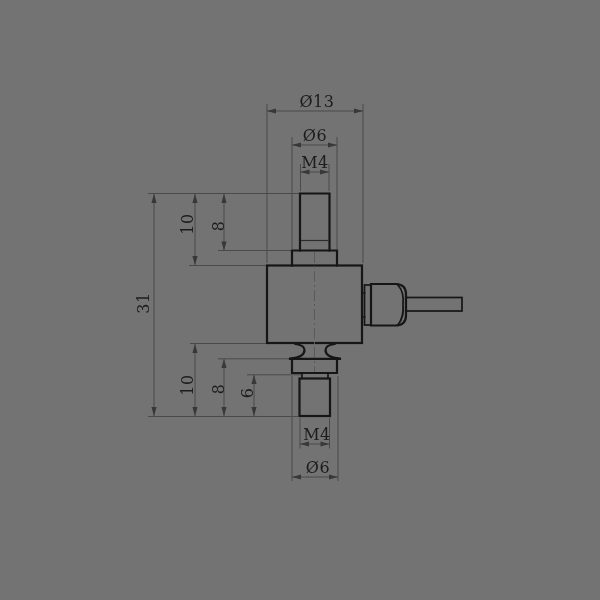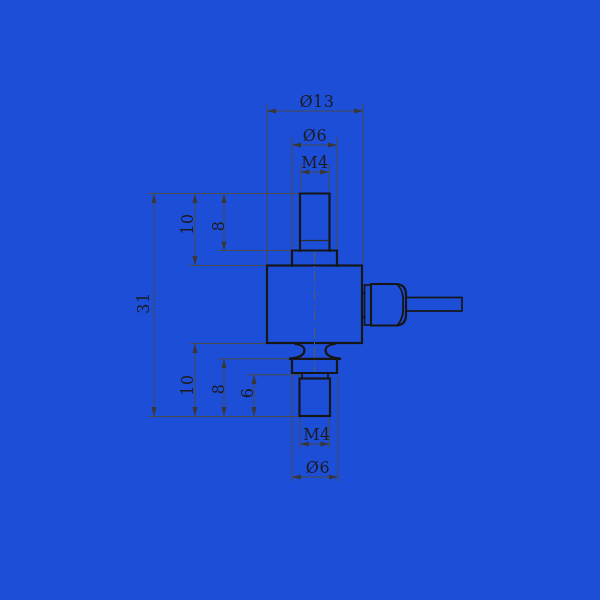--- a/index.html
+++ b/index.html
@@ -5,21 +5,21 @@
   html, body {
     margin: 0;
     padding: 0;
     background: #ffffff;
     font-family: "DejaVu Serif", "Liberation Serif", serif;
   }
   .stage {
     position: relative;
     width: 600px;
     height: 600px;
-    background: #1d4ed8;
+    background: #737373;
     overflow: hidden;
   }
   svg { display: block; }
   .dim-text {
     font-family: "DejaVu Serif", "Liberation Serif", serif;
     font-size: 16px;
     letter-spacing: 0.5px;
     fill: #1c1c1c;
   }
   .outline  { stroke: #161616; stroke-width: 2.2; fill: none; stroke-linecap: square; }

